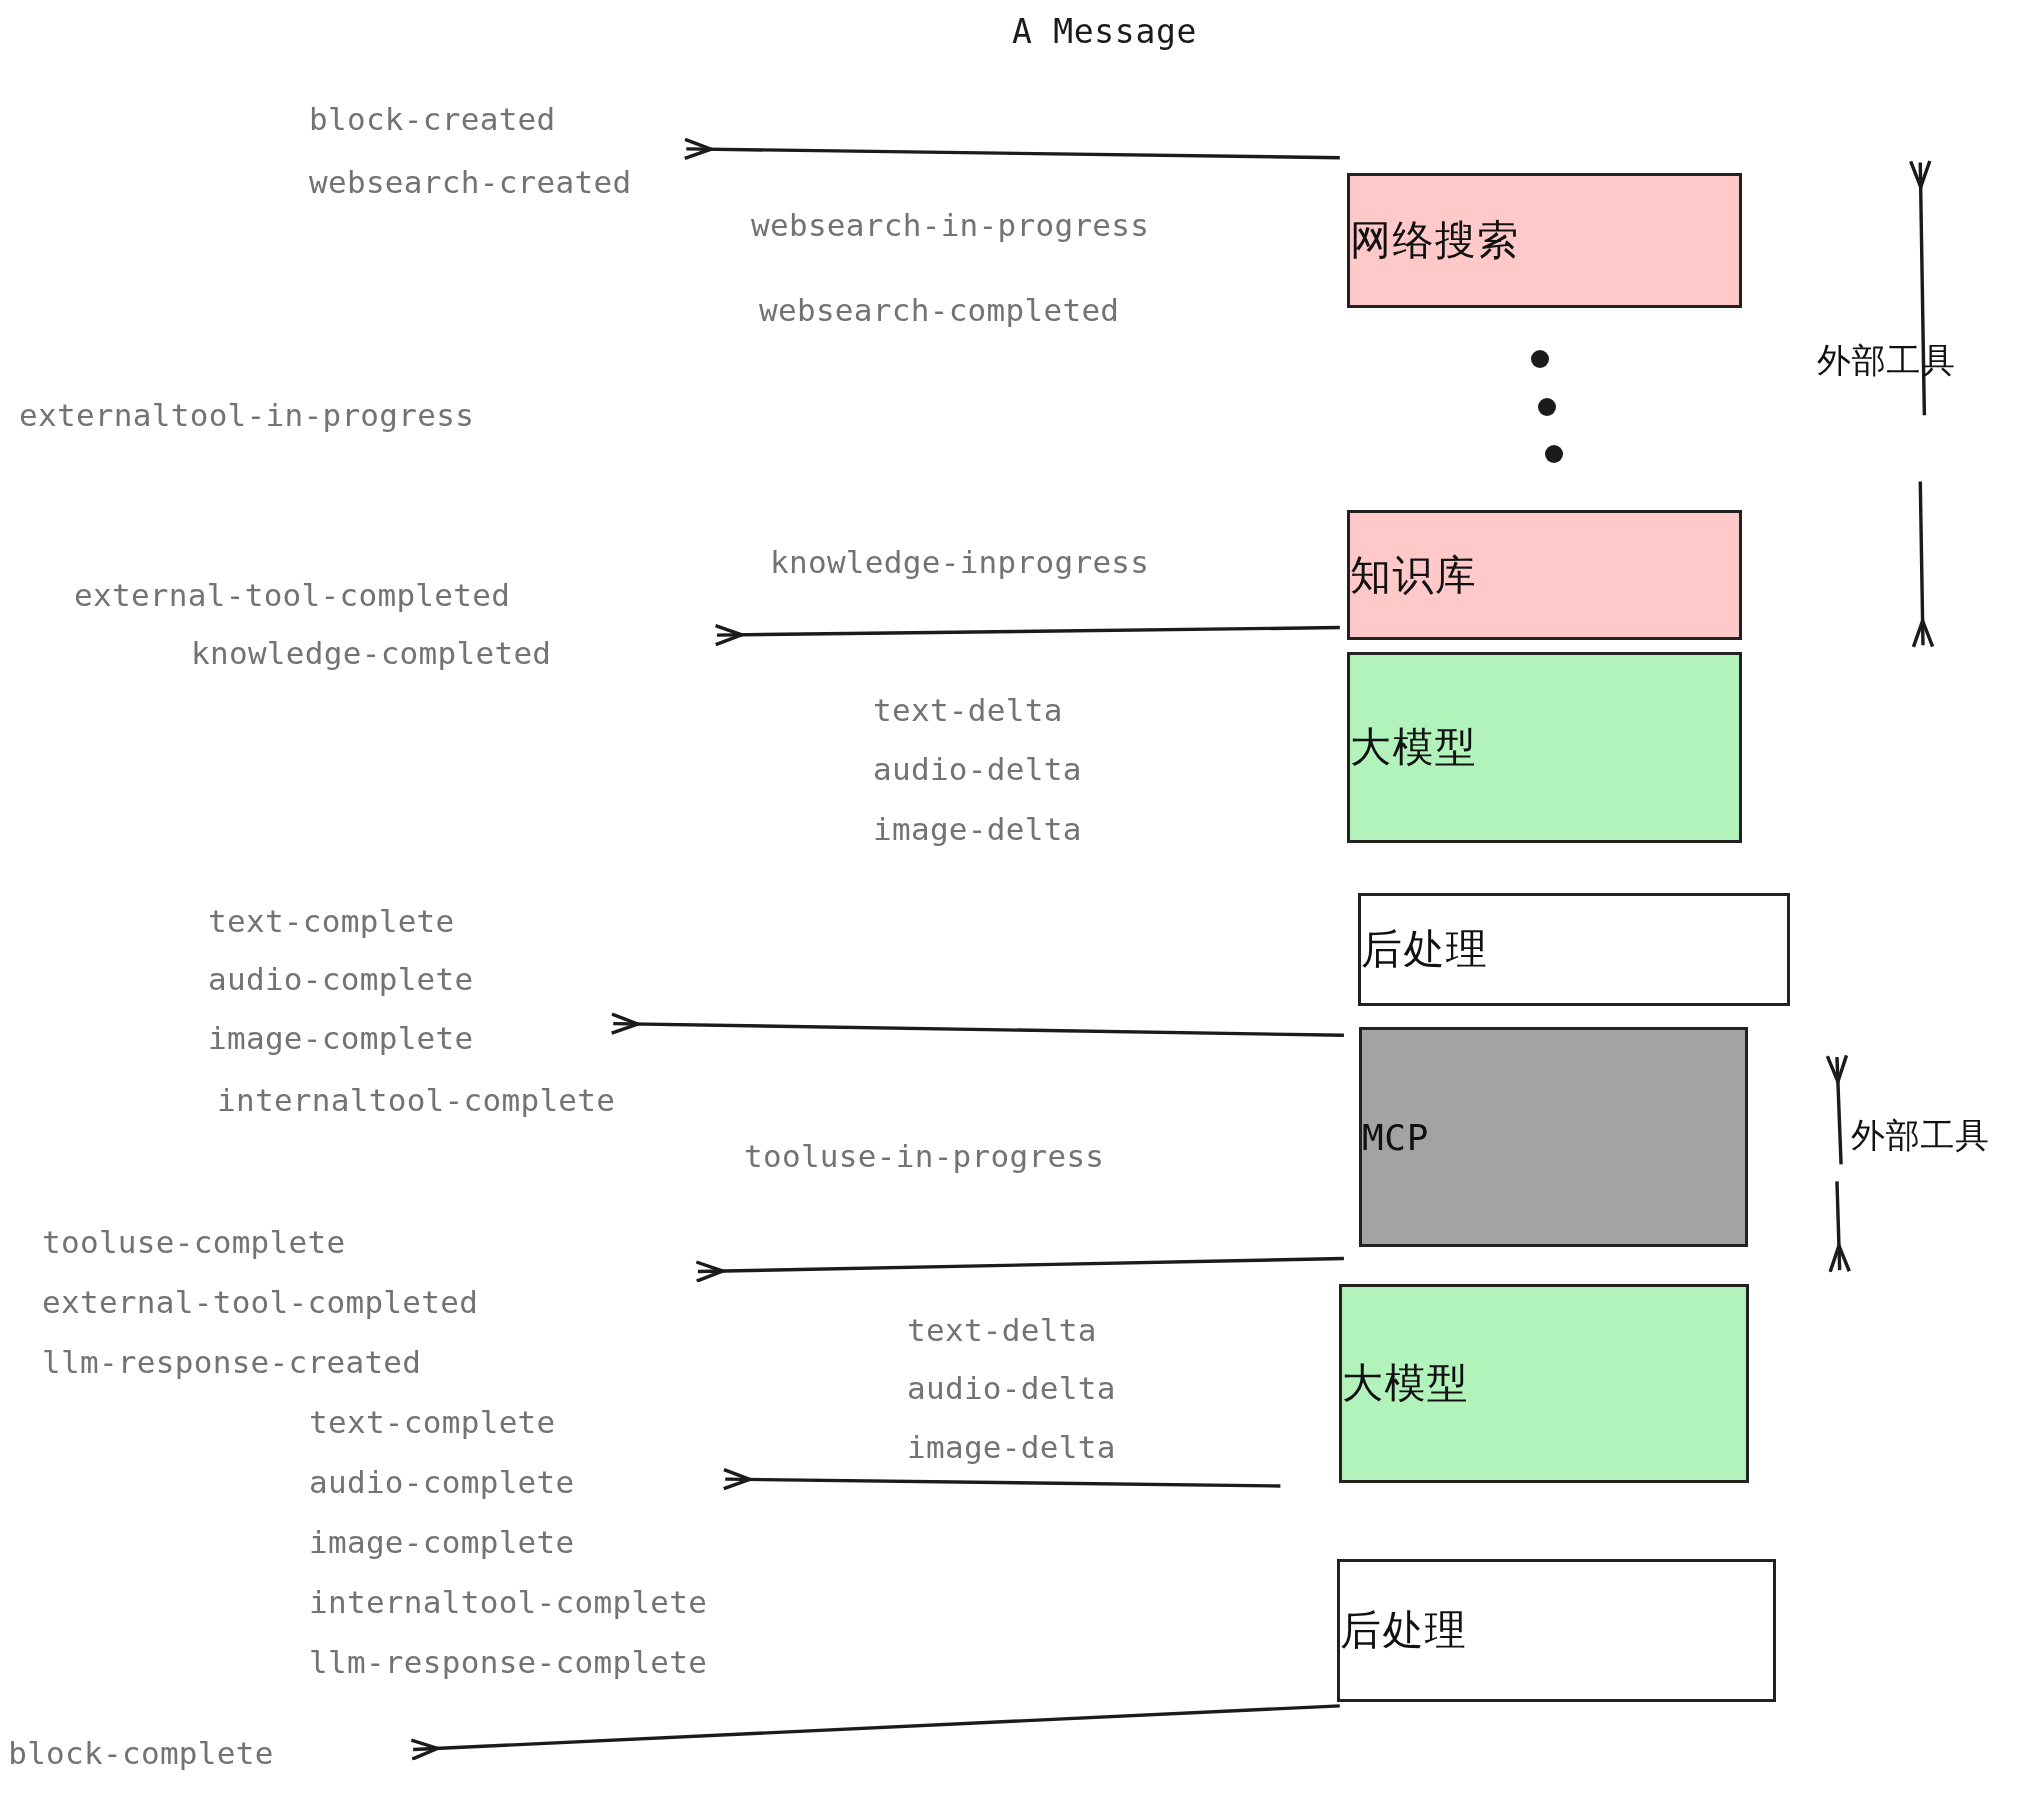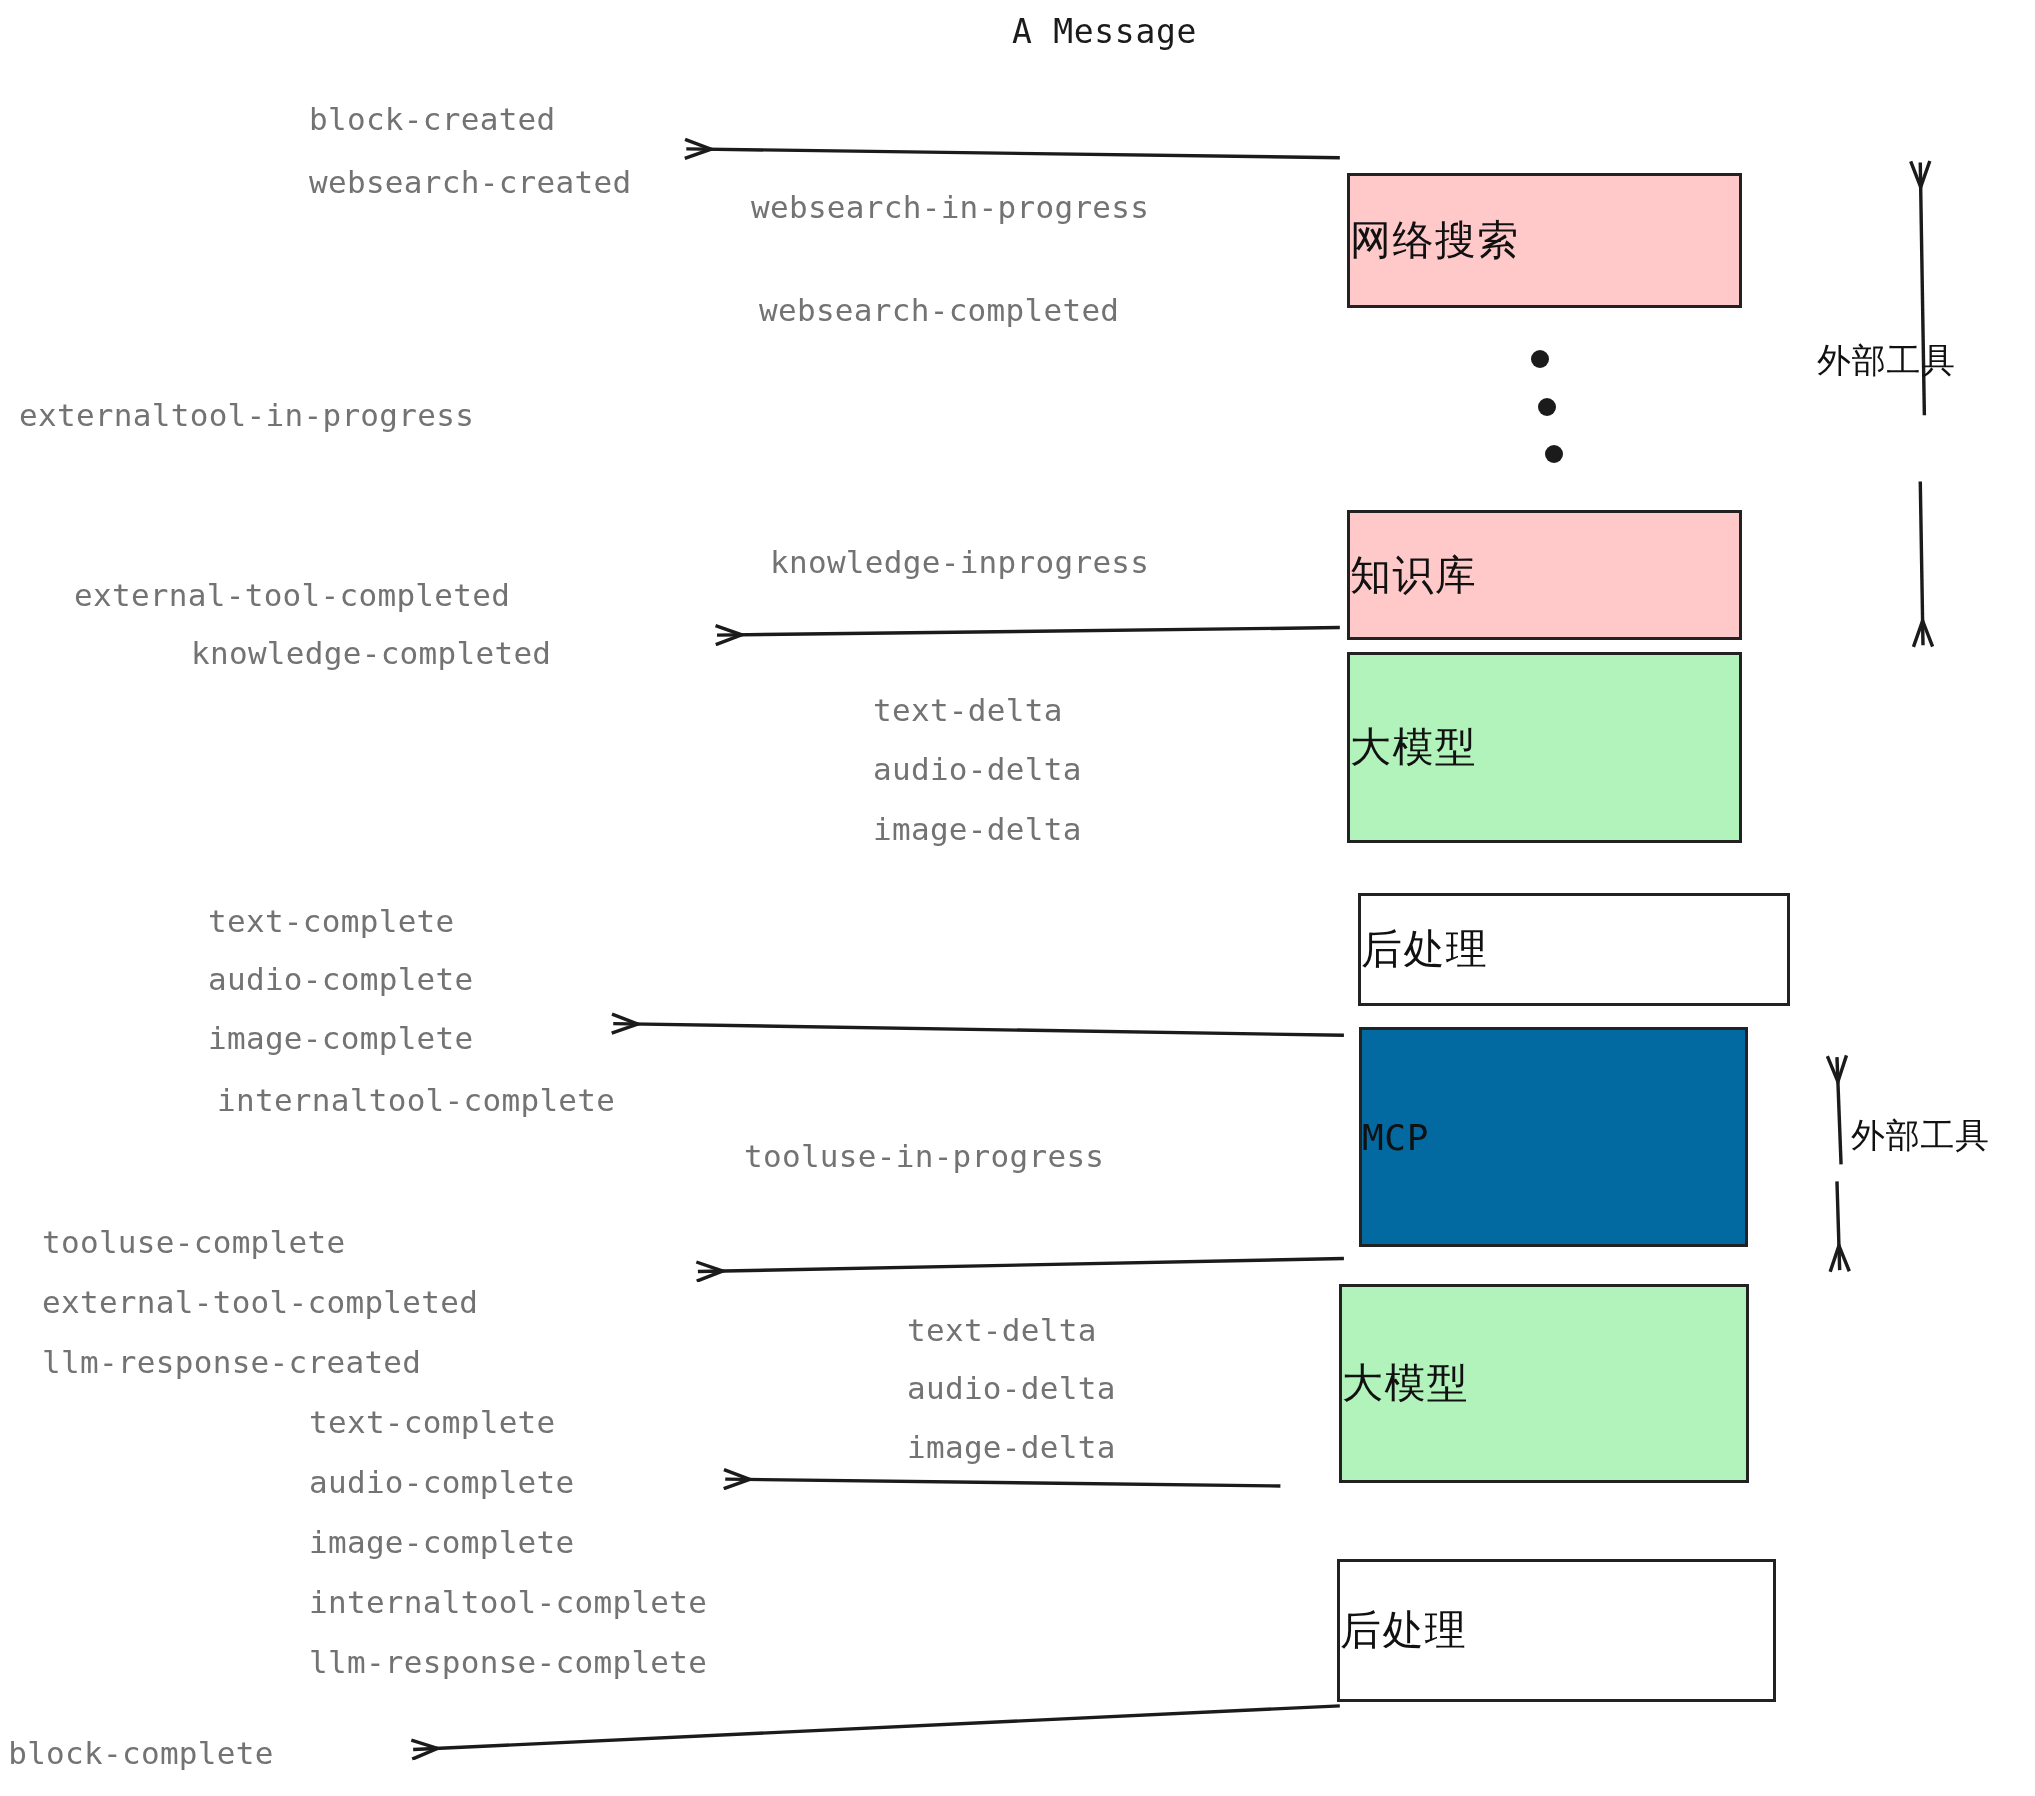--- a/index.html
+++ b/index.html
@@ -114,39 +114,39 @@
       </div>
       <div class="box" style="left: 1347px; top: 510px; width: 395px; height: 130px; background: rgb(255, 201, 201);">
         <span class="box-label">知识库</span>
       </div>
       <div class="box" style="left: 1347px; top: 652px; width: 395px; height: 191px; background: rgb(178, 242, 187);">
         <span class="box-label">大模型</span>
       </div>
       <div class="box" style="left: 1358px; top: 893px; width: 432px; height: 113px; background: rgb(255, 255, 255);">
         <span class="box-label">后处理</span>
       </div>
-      <div class="box" style="left: 1359px; top: 1027px; width: 389px; height: 220px; background: #0369a1;">
+      <div class="box" style="left: 1359px; top: 1027px; width: 389px; height: 220px; background: #a3a3a3;">
         <span class="box-label latin">MCP</span>
       </div>
       <div class="box" style="left: 1339px; top: 1284px; width: 410px; height: 199px; background: rgb(178, 242, 187);">
         <span class="box-label">大模型</span>
       </div>
       <div class="box" style="left: 1337px; top: 1559px; width: 439px; height: 143px; background: rgb(255, 255, 255);">
         <span class="box-label">后处理</span>
       </div>
     </div>
   <div id="dots-layer">
       <div class="dot" style="left: 1531px; top: 350px;"></div>
       <div class="dot" style="left: 1538px; top: 398px;"></div>
       <div class="dot" style="left: 1545px; top: 445px;"></div>
     </div>
   <div id="events-layer">
       <div class="evt" style="left: 309px; top: 104px;">block-created</div>
       <div class="evt" style="left: 309px; top: 167px;">websearch-created</div>
-      <div class="evt" style="left: 751px; top: 192px;">websearch-in-progress</div>
+      <div class="evt" style="left: 751px; top: 210px;">websearch-in-progress</div>
       <div class="evt" style="left: 759px; top: 295px;">websearch-completed</div>
       <div class="evt" style="left: 19px; top: 400px;">externaltool-in-progress</div>
       <div class="evt" style="left: 770px; top: 547px;">knowledge-inprogress</div>
       <div class="evt" style="left: 74px; top: 580px;">external-tool-completed</div>
       <div class="evt" style="left: 191px; top: 638px;">knowledge-completed</div>
       <div class="evt" style="left: 873px; top: 695px;">text-delta</div>
       <div class="evt" style="left: 873px; top: 754px;">audio-delta</div>
       <div class="evt" style="left: 873px; top: 814px;">image-delta</div>
       <div class="evt" style="left: 208px; top: 906px;">text-complete</div>
       <div class="evt" style="left: 208px; top: 964px;">audio-complete</div>

